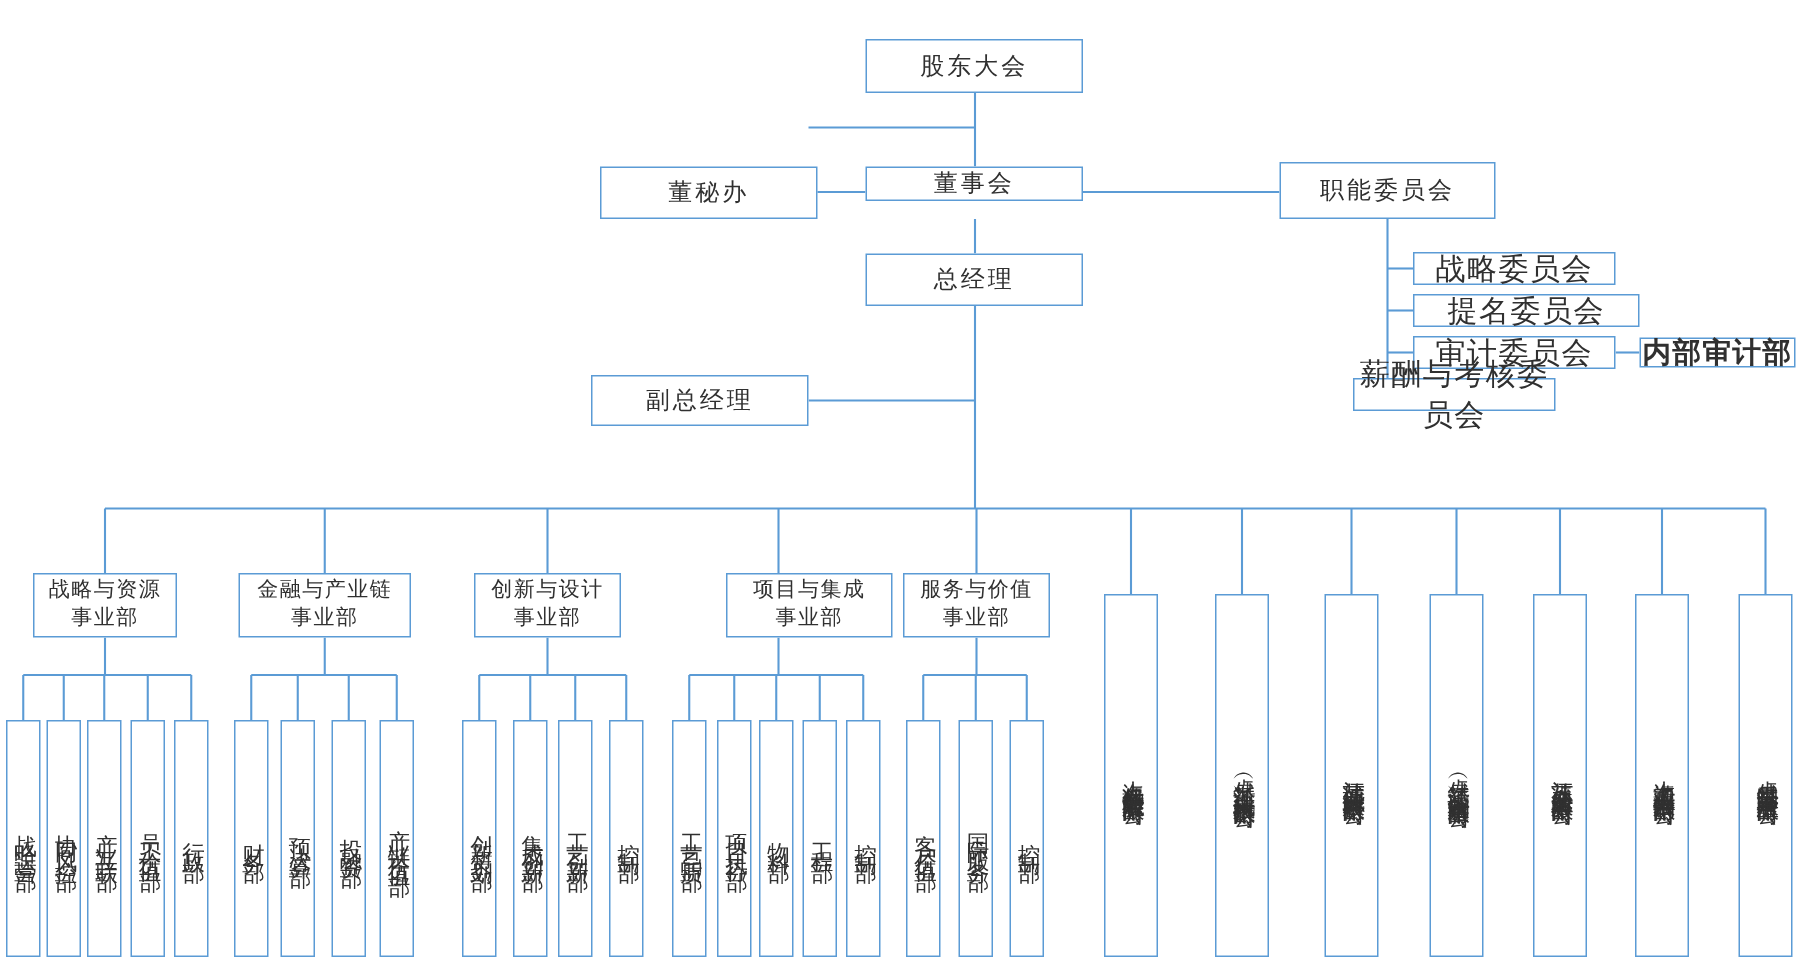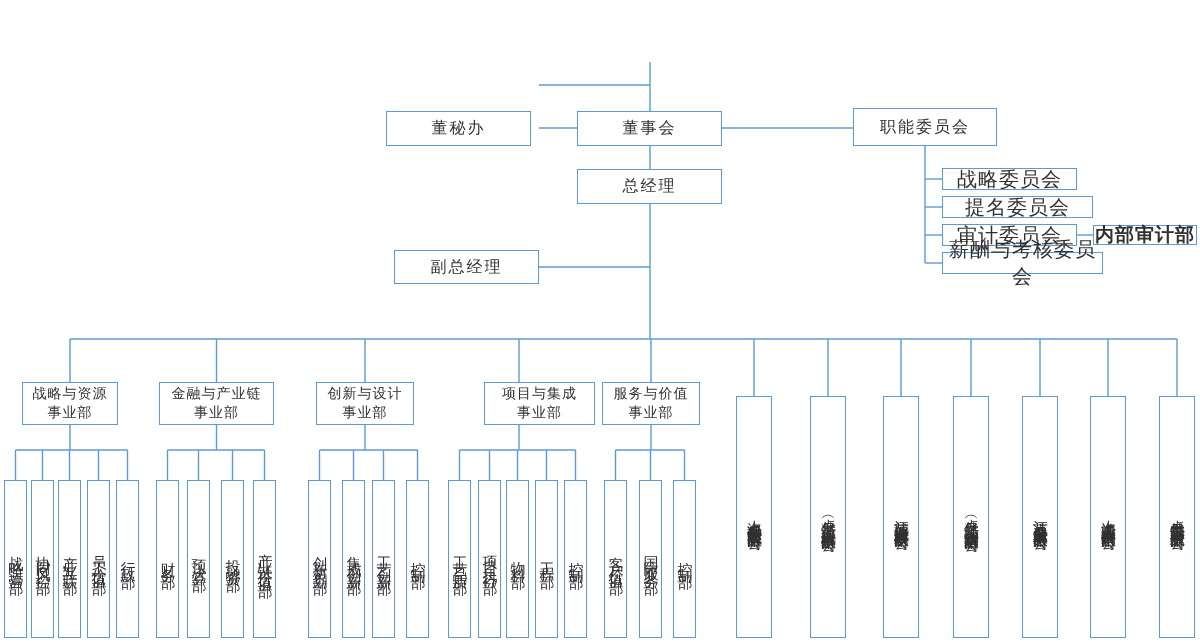--- a/index.html
+++ b/index.html
@@ -133,30 +133,31 @@
 
     <line x1="754" y1="339" x2="754" y2="396"></line>
     <line x1="828" y1="339" x2="828" y2="396"></line>
     <line x1="901" y1="339" x2="901" y2="396"></line>
     <line x1="971" y1="339" x2="971" y2="396"></line>
     <line x1="1040" y1="339" x2="1040" y2="396"></line>
     <line x1="1108" y1="339" x2="1108" y2="396"></line>
     <line x1="1177" y1="339" x2="1177" y2="396"></line>
   </svg>
 
-  <div class="box hbox" style="left:386px;top:111px;width:145px;height:35px">董秘办</div>
-  <div class="box hbox" style="left:577px;top:111px;width:145px;height:35px">董事会</div>
+  <div class="box hbox" style="left:577px;top:26px;width:145px;height:36px">股东大会</div>
+  <div class="box hbox" style="left:400px;top:111px;width:145px;height:35px">董秘办</div>
+  <div class="box hbox" style="left:577px;top:111px;width:145px;height:23px">董事会</div>
   <div class="box hbox" style="left:853px;top:108px;width:144px;height:38px">职能委员会</div>
   <div class="box hbox" style="left:577px;top:169px;width:145px;height:35px">总经理</div>
   <div class="box hbox" style="left:394px;top:250px;width:145px;height:34px">副总经理</div>
 
   <div class="box committee" style="left:942px;top:168px;width:135px;height:22px">战略委员会</div>
   <div class="box committee" style="left:942px;top:196px;width:151px;height:22px">提名委员会</div>
   <div class="box committee" style="left:942px;top:224px;width:135px;height:22px">审计委员会</div>
-  <div class="box committee" style="left:942px;top:252px;width:161px;height:22px">薪酬与考核委员会</div>
+  <div class="box committee" style="left:902px;top:252px;width:135px;height:22px">薪酬与考核委员会</div>
   <div class="box small" style="left:1093px;top:225px;width:104px;height:20px">内部审计部</div>
 
   <div class="box division" style="left:22px;top:382px;width:96px;height:43px">战略与资源
 事业部</div>
   <div class="box division" style="left:159px;top:382px;width:115px;height:43px">金融与产业链
 事业部</div>
   <div class="box division" style="left:316px;top:382px;width:98px;height:43px">创新与设计
 事业部</div>
   <div class="box division" style="left:484px;top:382px;width:111px;height:43px">项目与集成
 事业部</div>

